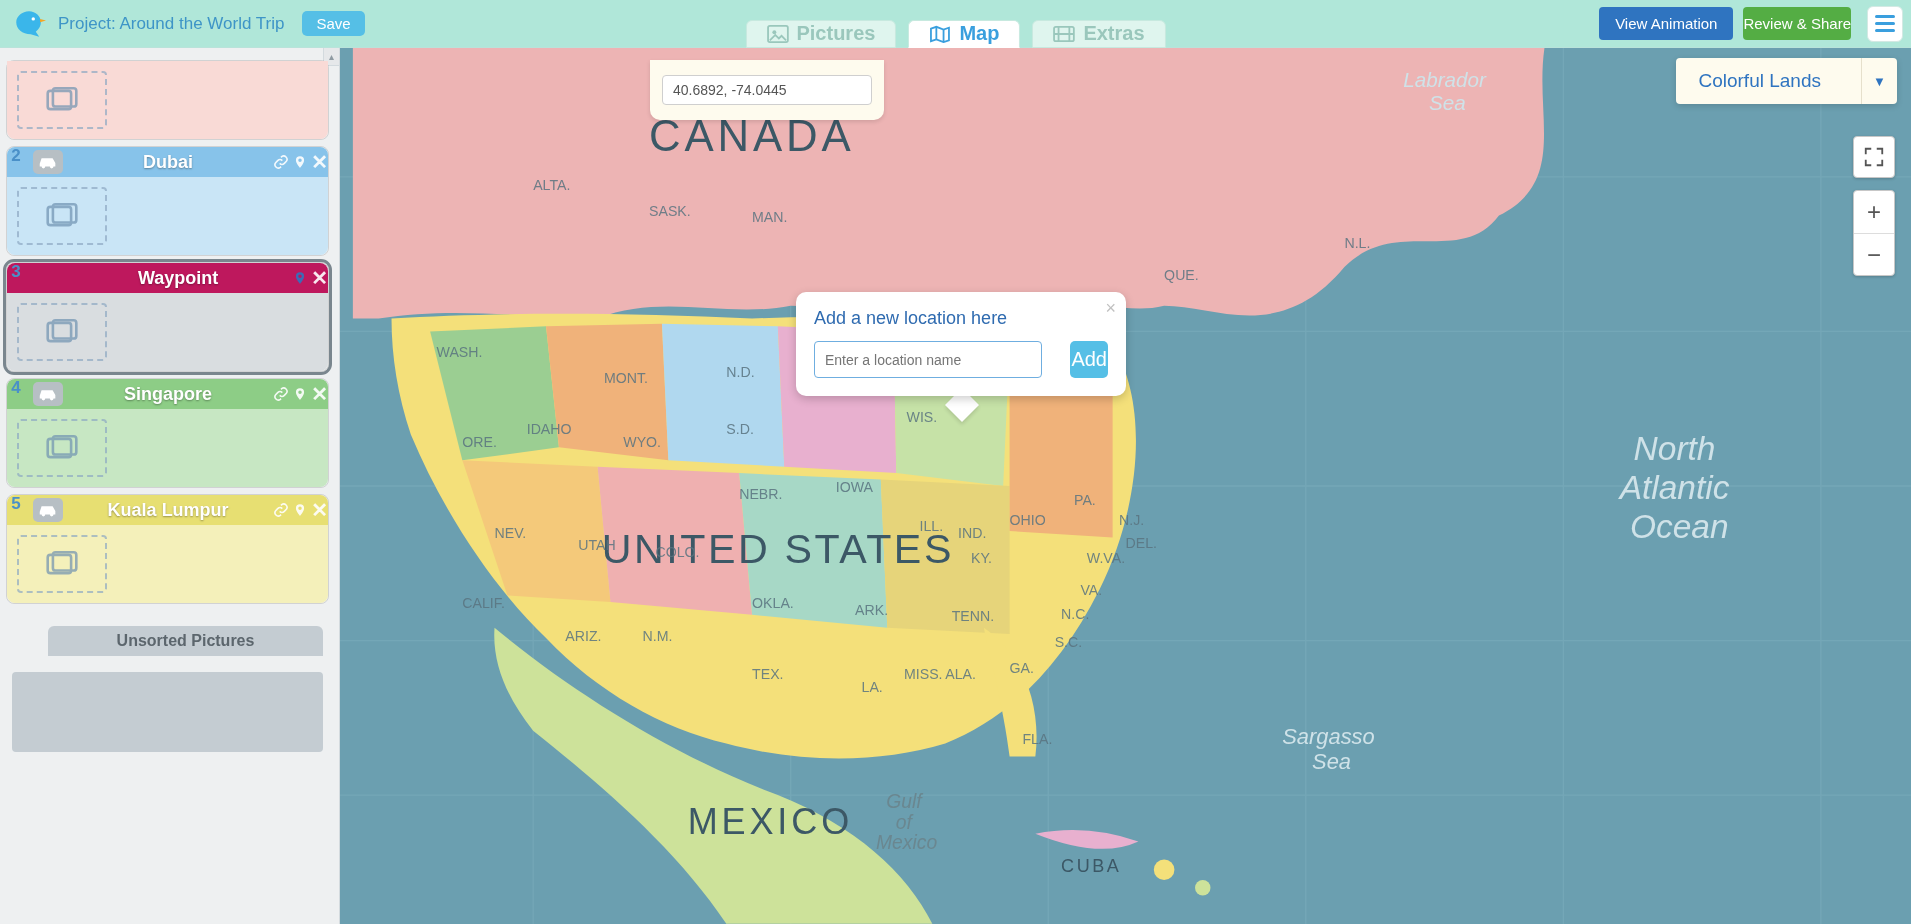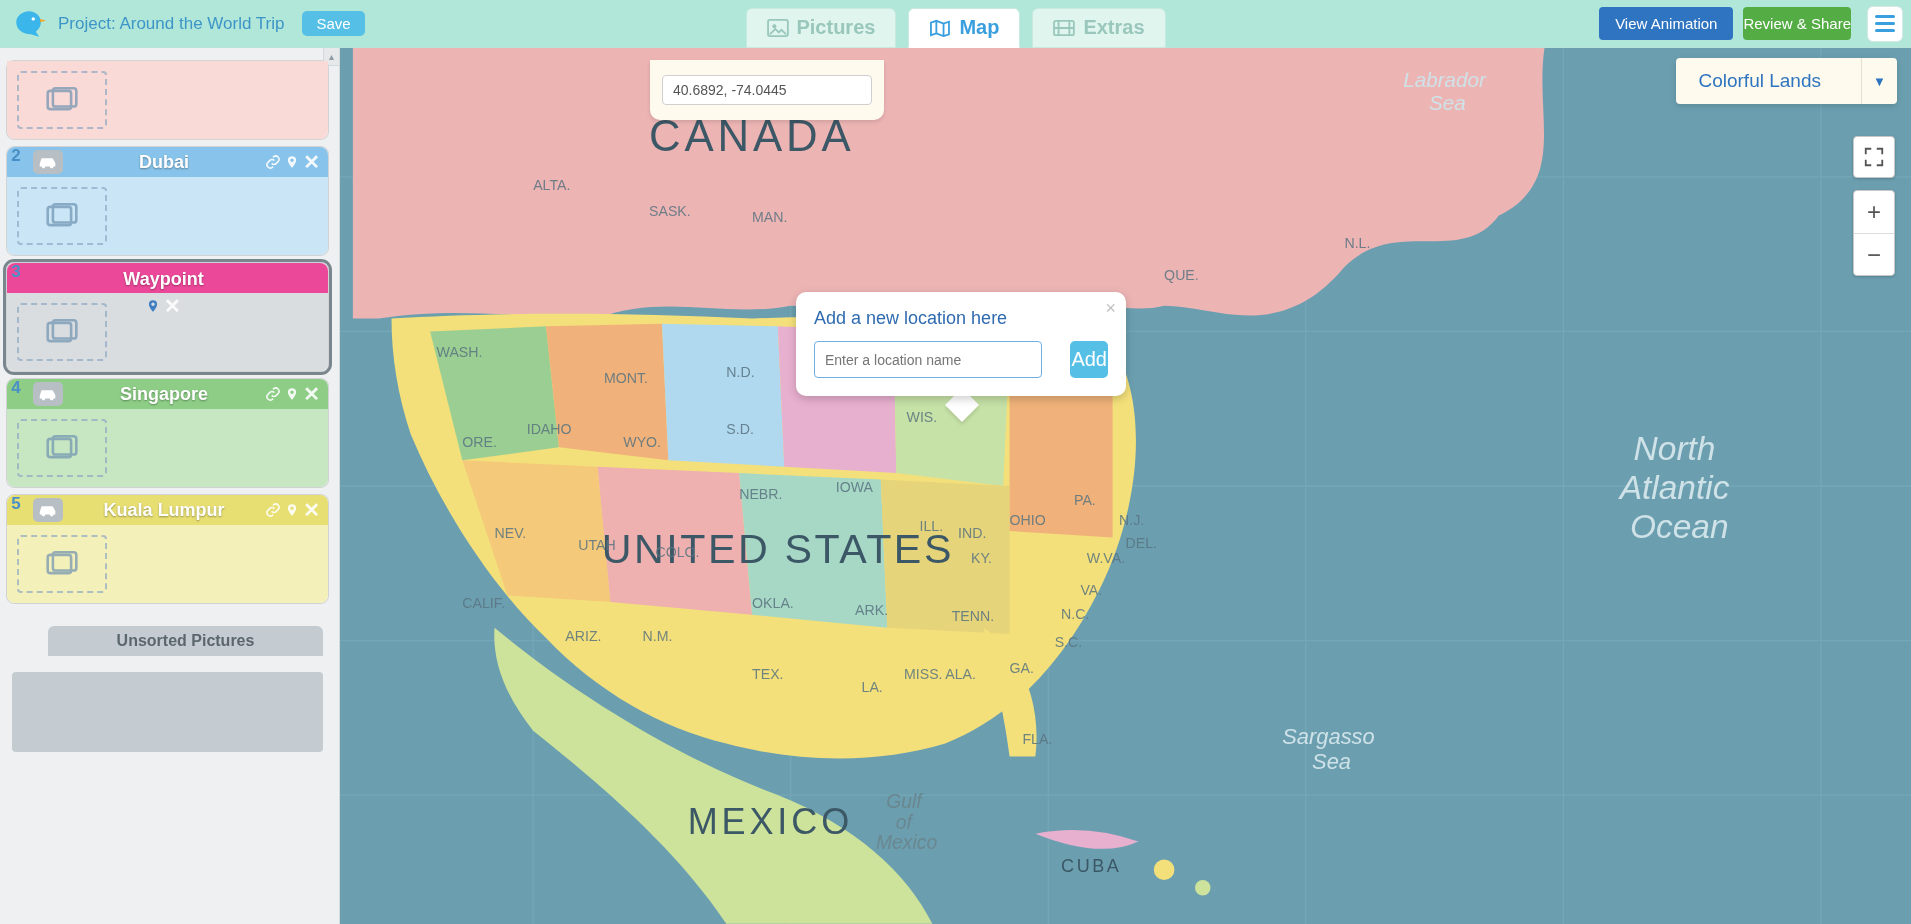--- a/index.html
+++ b/index.html
@@ -26,21 +26,21 @@
   padding: 4px 14px; font-size: 15px; cursor: pointer; margin-left: 8px;
 }
 .center-tabs {
   position: absolute; left: 50%; transform: translateX(-50%);
   display: flex; gap: 12px; height: 48px; align-items: flex-end;
 }
 .tab {
   background: #dff5ee; border: 1px solid #c7e9df;
   border-radius: 6px 6px 0 0; padding: 8px 20px;
   font-size: 20px; font-weight: bold; color: #9ac7bc;
-  display: flex; align-items: center; gap: 8px; cursor: pointer; height: 40px;
+  display: flex; align-items: center; gap: 8px; cursor: pointer; height: 28px;
 }
 .tab.active { background: #fff; color: #3a9fde; border-bottom-color: #fff; }
 .tab .ticon { width: 22px; height: 18px; }
 .right-buttons { margin-left: auto; display: flex; gap: 10px; align-items: center; }
 .btn-primary { background: #2f74c0; color: #fff; border: none; border-radius: 4px; padding: 8px 16px; font-size: 15px; cursor: pointer; }
 .btn-success { background: #54ad44; color: #fff; border: none; border-radius: 4px; padding: 8px 0; font-size: 15px; cursor: pointer; }
 .menu-btn {
   width: 36px; height: 36px; background: #fff; border: 1px solid #d3e9e3;
   border-radius: 6px; display: flex; flex-direction: column; justify-content: center;
   align-items: center; gap: 4px; cursor: pointer; margin-left: 6px;
@@ -58,21 +58,21 @@
 .side-scroll-top {
   position: absolute; right: 0; top: 0; width: 16px; height: 18px;
   background: #e6e8ea; border-left: 1px solid #d3dade; border-bottom: 1px solid #d3dade;
   display: flex; align-items: center; justify-content: center; font-size: 10px; color: #8e9aa2;
 }
 .loc-card {
   position: relative; border-radius: 8px; margin: 6px 4px; padding: 0;
   border: 1px solid rgba(0,0,0,0.12); overflow: visible;
 }
 .loc-header {
-  display: flex; align-items: center; height: 30px; padding: 0 8px 0 0;
+  display: flex; align-items: center; height: 30px; padding: 0 0 0 0;
   border-radius: 8px 8px 0 0; gap: 6px;
 }
 .loc-num {
   position: absolute; left: -2px; top: -2px; width: 22px; height: 22px;
   font-weight: bold; font-size: 17px; color: #4a90c8;
   display: flex; align-items: center; justify-content: center;
 }
 .loc-car {
   width: 30px; height: 24px; background: #b7bfc4; border-radius: 5px;
   margin-left: 26px; display: flex; align-items: center; justify-content: center;
@@ -85,21 +85,21 @@
 .loc-icons svg, .loc-icons .x { color: #fff; opacity: 0.9; cursor: pointer; }
 .x { font-size: 20px; font-weight: bold; color: #fff; line-height: 1; }
 .loc-body {
   padding: 10px; border-radius: 0 0 8px 8px;
 }
 .pic-slot {
   width: 90px; height: 58px; border: 2px dashed #8ea9c3; border-radius: 4px;
   display: flex; align-items: center; justify-content: center; opacity: .7;
 } .c-pink-b  { background: #f9dad6; }
 .c-blue  { background: #87c3ea; } .c-blue-b  { background: #c9e5f6; }
-.c-gray  { background: #ec4899; flex-direction: column; } .c-gray-b  { background: #d9dde0; }
+.c-gray  { background: #be185d; } .c-gray-b  { background: #d9dde0; }
 .c-green { background: #8dcd86; } .c-green-b { background: #c7e7c3; }
 .c-yellow{ background: #e7df72; } .c-yellow-b{ background: #f4f0ba; }
 
 .selected-outline { outline: 3px solid #7a868e; outline-offset: 0; border-radius: 8px; }
 
 .unsorted {
   margin: 22px 10px 16px 46px; background: #c4ccd2; color: #5c666d;
   font-size: 16px; font-weight: bold; text-align: center; padding: 6px 0;
   border-radius: 6px 6px 0 0;
 }

